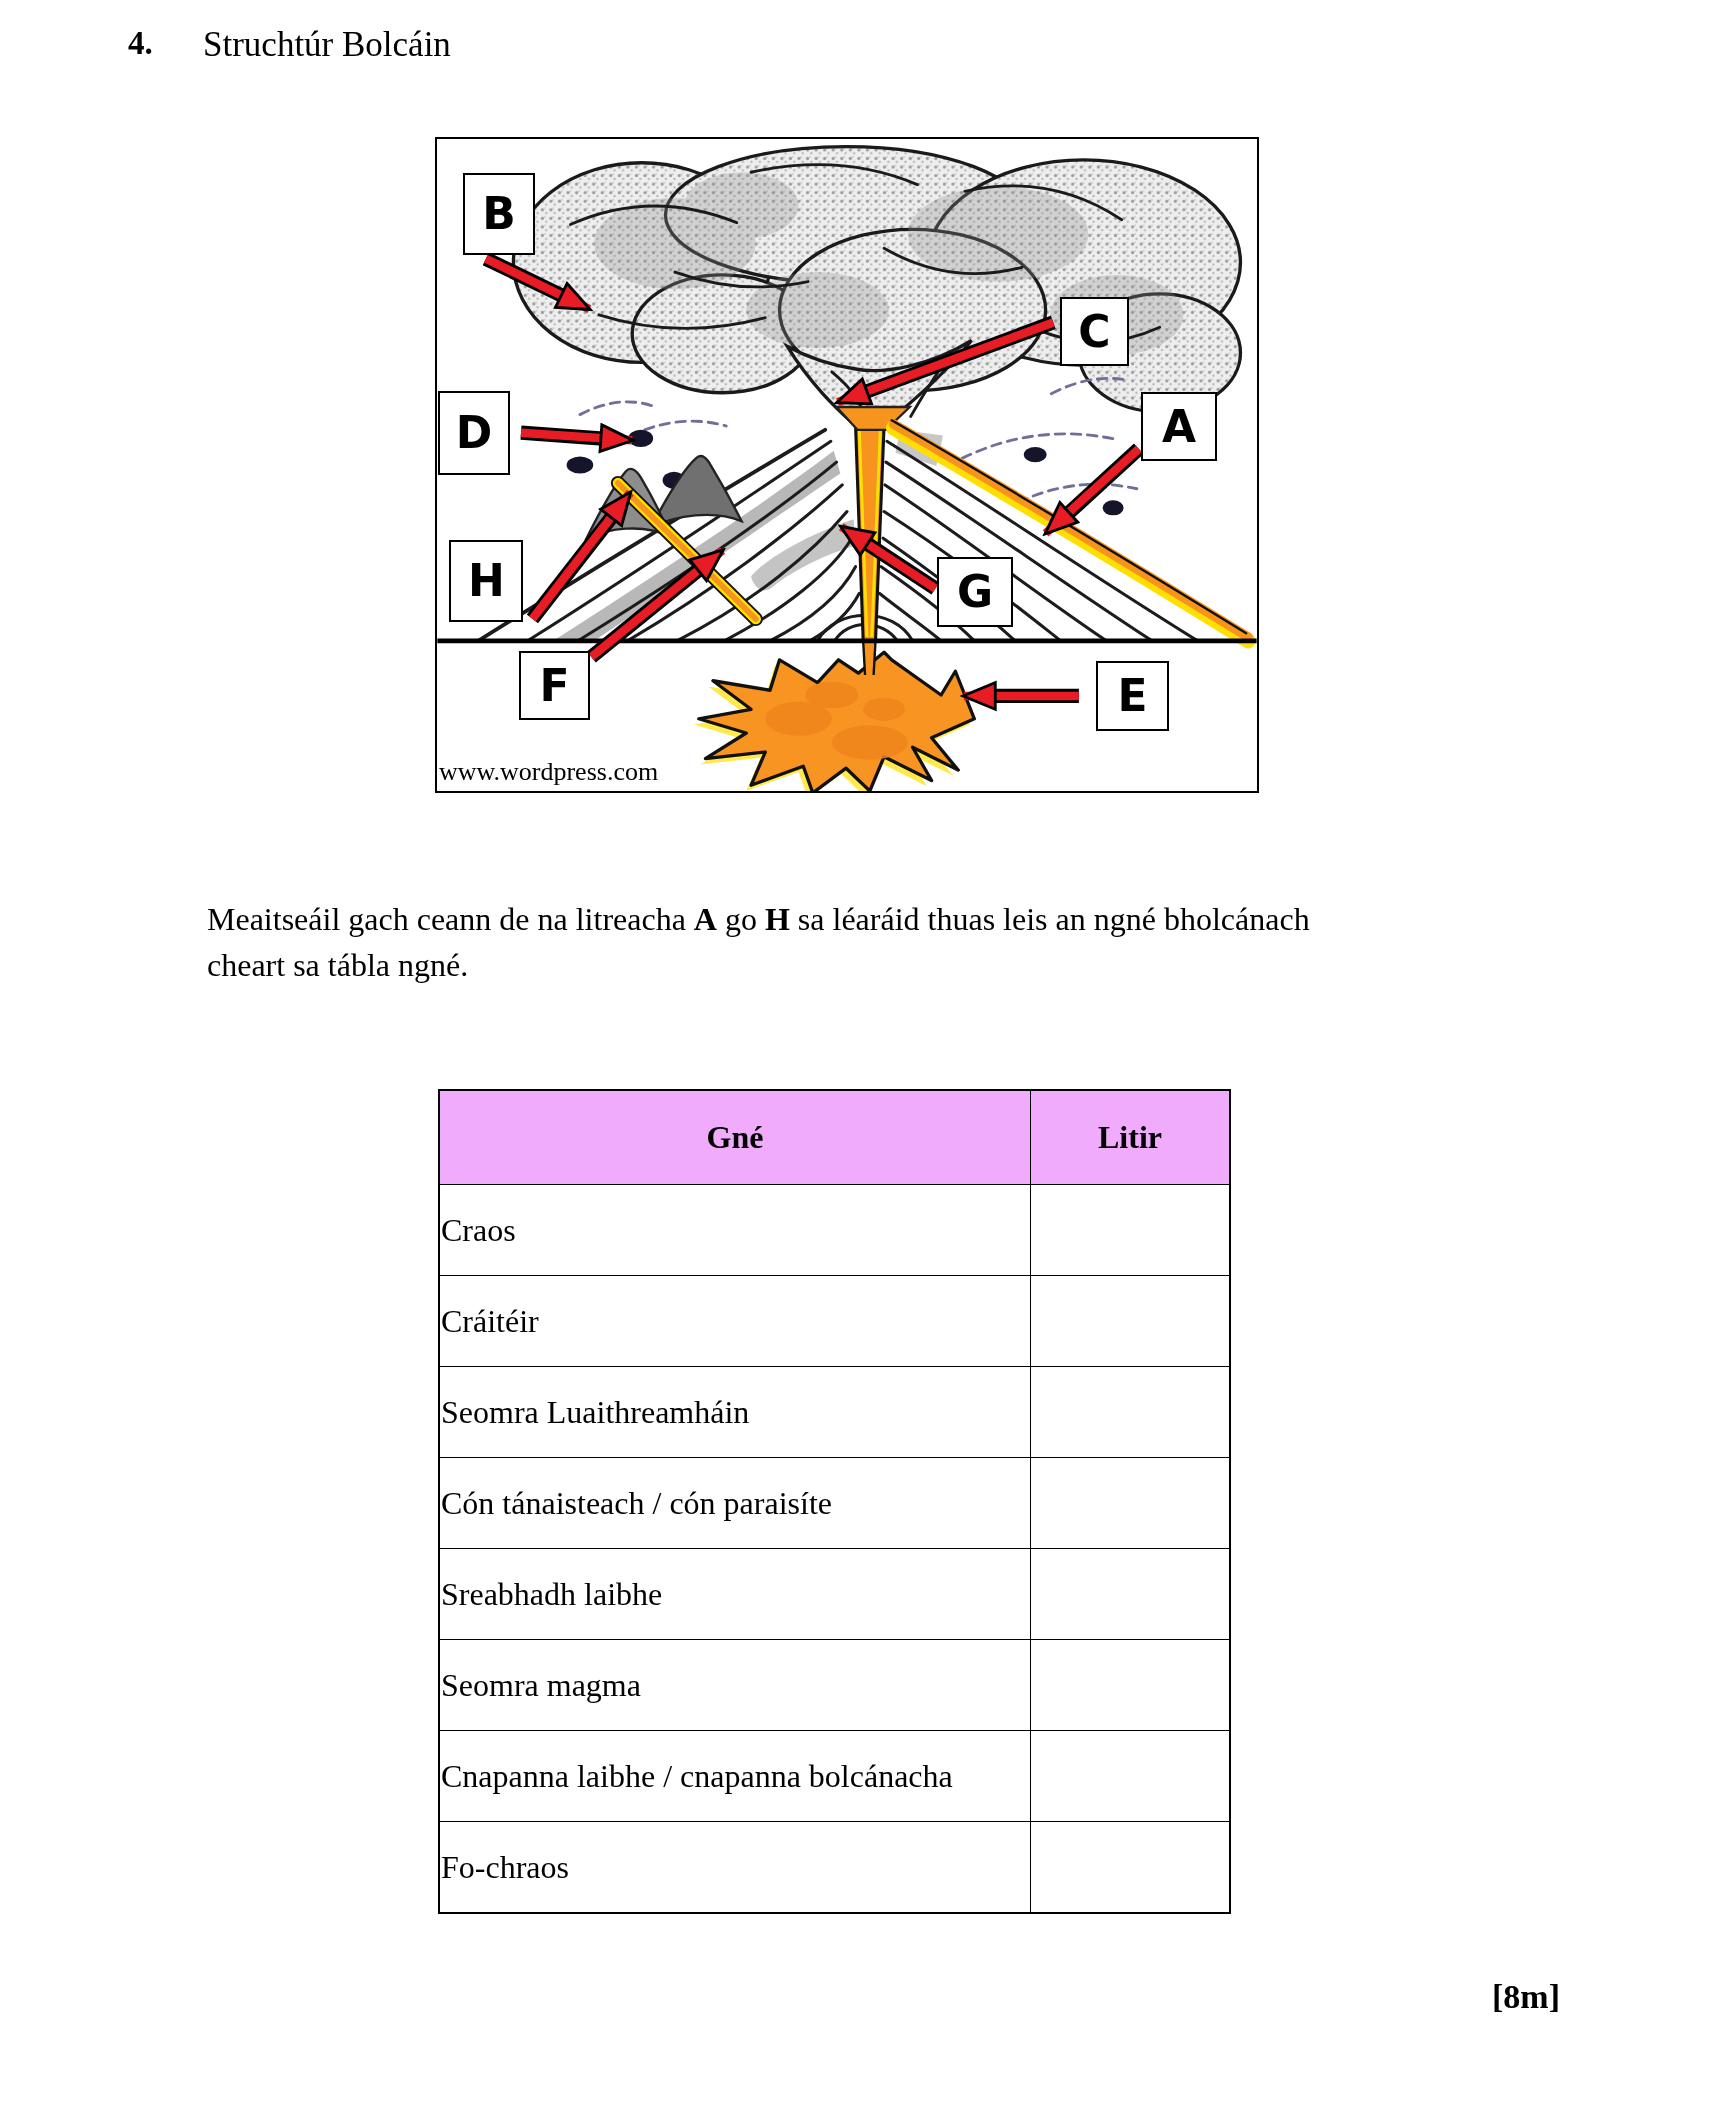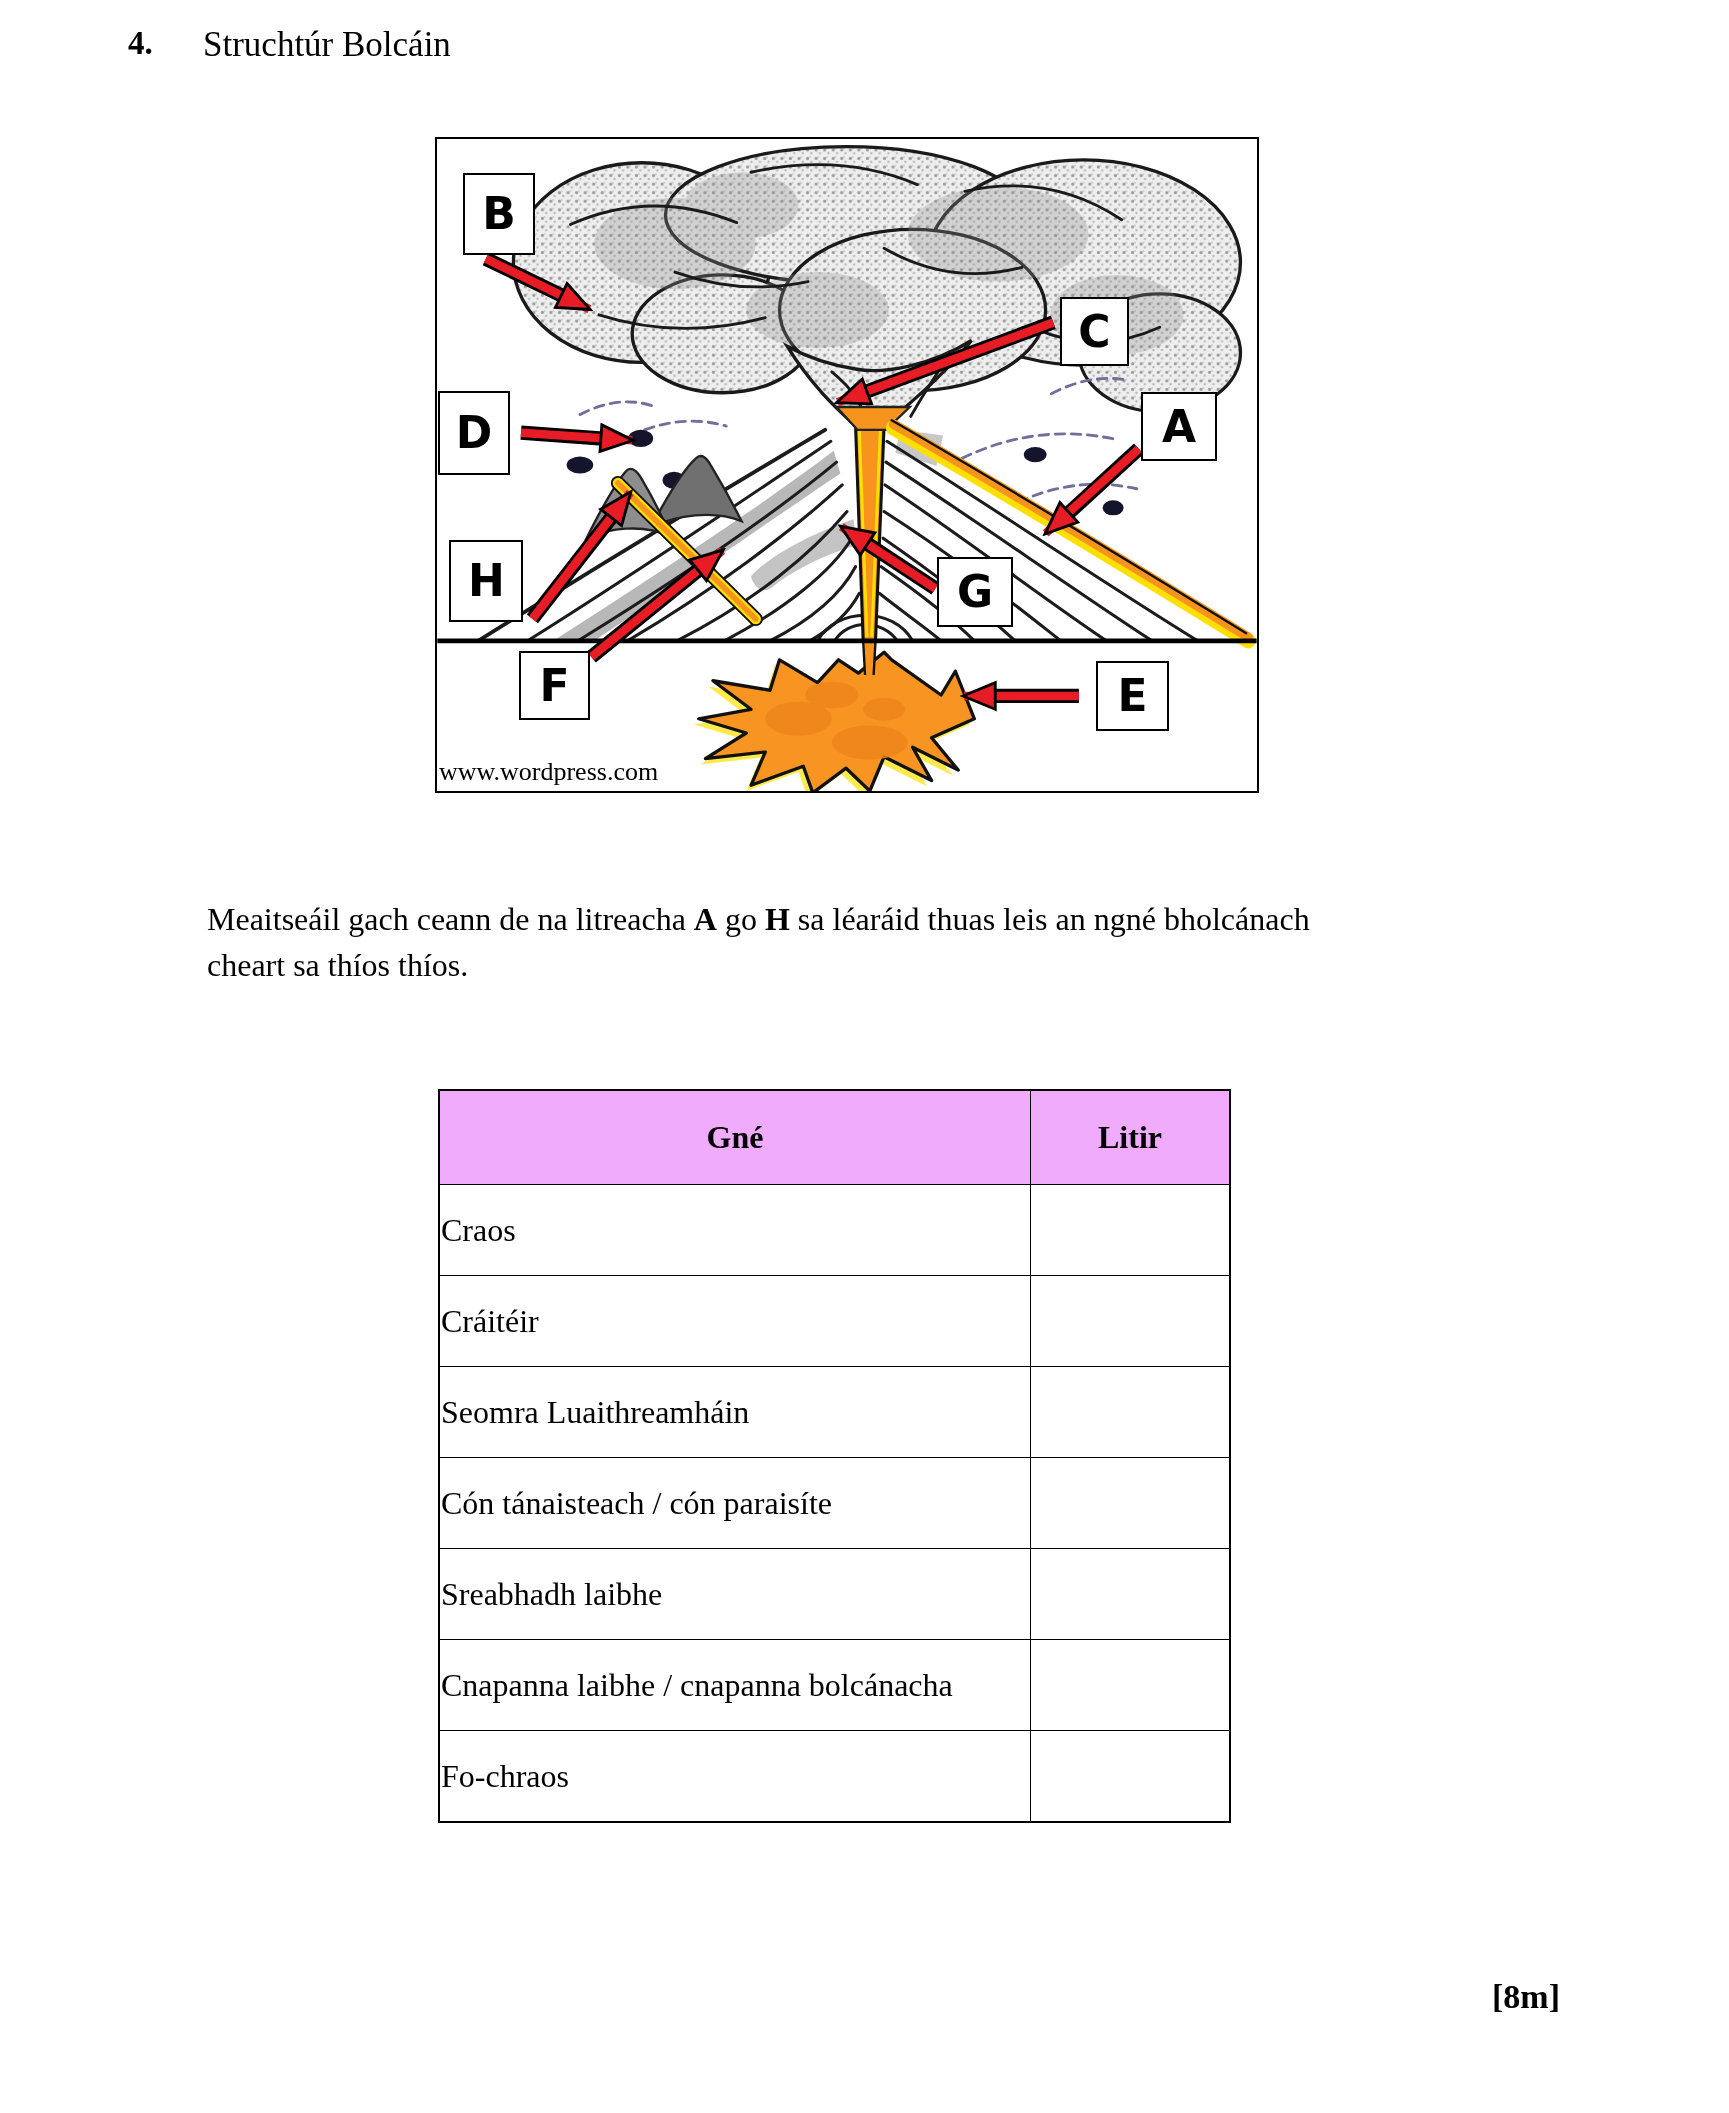--- a/index.html
+++ b/index.html
@@ -213,21 +213,21 @@
     <div class="label-box" style="left:12.4px;top:401px;width:74px;height:82px;">H</div>
     <div class="label-box" style="left:500px;top:418px;width:76px;height:70px;">G</div>
     <div class="label-box" style="left:82px;top:512px;width:71px;height:69px;">F</div>
     <div class="label-box" style="left:659px;top:522px;width:73px;height:70px;">E</div>
 
     <div class="watermark">www.wordpress.com</div>
   </div>
 
   <div class="instruction">
     <span>Meaitseáil gach ceann de na litreacha </span><b>A</b><span> go </span><b>H</b><span> sa léaráid thuas leis an ngné bholcánach</span><br>
-    <span>cheart sa thíos thíos.</span>
+    <span>cheart sa tábla ngné.</span>
   </div>
 
   <table class="answer-table">
     <thead>
       <tr>
         <th class="col-feature">Gné</th>
         <th class="col-letter">Litir</th>
       </tr>
     </thead>
     <tbody>
@@ -245,20 +245,24 @@
         </tr>
       <tr>
           <td>Cón tánaisteach / cón paraisíte</td>
           <td></td>
         </tr>
       <tr>
           <td>Sreabhadh laibhe</td>
           <td></td>
         </tr>
       <tr>
+          <td>Seomra magma</td>
+          <td></td>
+        </tr>
+      <tr>
           <td>Cnapanna laibhe / cnapanna bolcánacha</td>
           <td></td>
         </tr>
       <tr>
           <td>Fo-chraos</td>
           <td></td>
         </tr>
     </tbody>
   </table>
 

